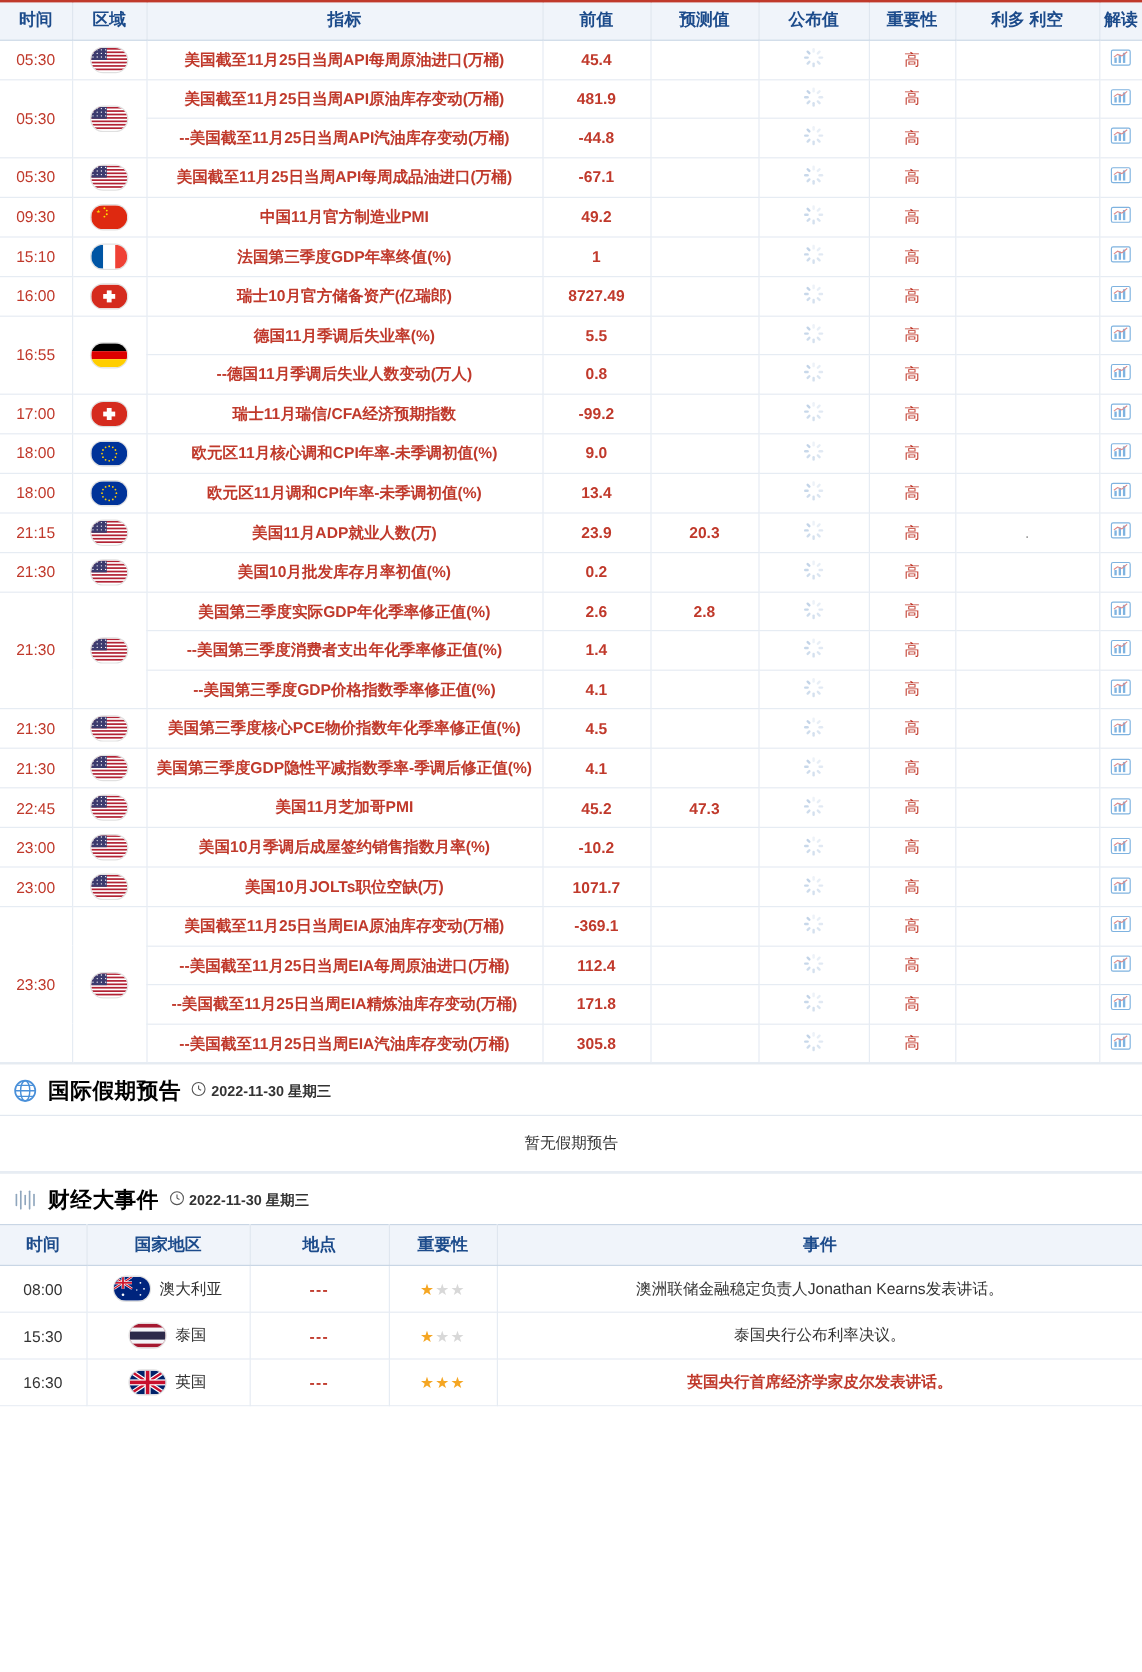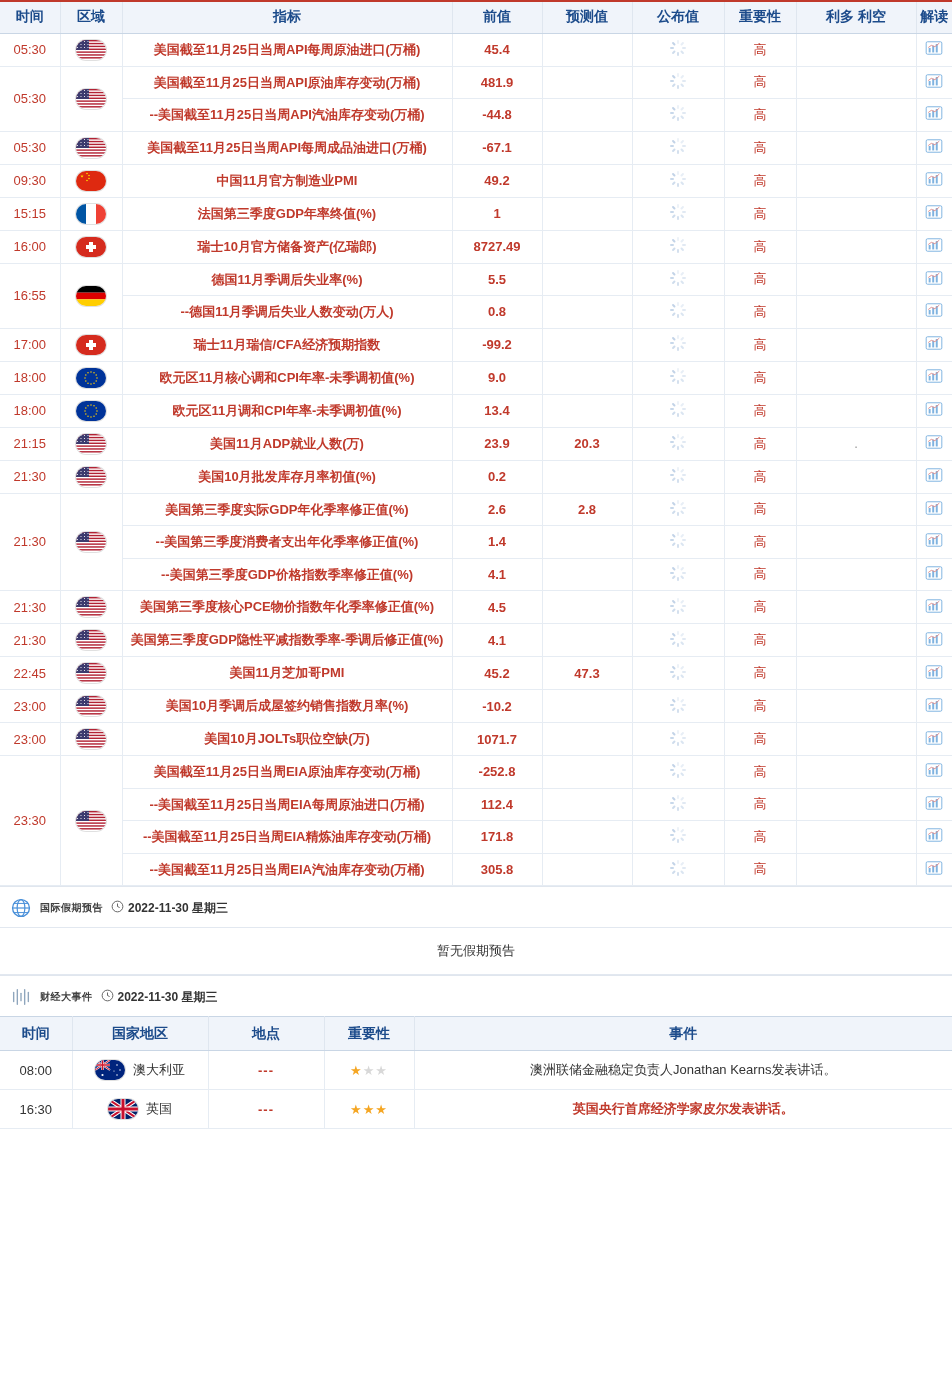--- a/index.html
+++ b/index.html
@@ -95,23 +95,23 @@
 
   
   .sec-head {
     display: flex;
     align-items: center;
     gap: 8px;
     padding: 10px 8px 8px 10px;
     border-top: 1px solid #e0e6ee;
   }
   .sec-head .title {
-    font-size: 10px;
+    font-size: 18px;
     font-weight: bold;
-    color: #404040;
+    color: #000000;
     letter-spacing: .5px;
   }
   .sec-head .date {
     font-size: 12px;
     color: #333;
     font-weight: bold;
     display: flex; align-items: center; gap: 4px;
   }
   .sec-icon { width: 22px; height: 22px; display: inline-block; }
 
@@ -348,21 +348,21 @@
         <td><span class="chart-ico">
     <svg viewBox="0 0 20 18" width="18" height="16">
       <rect x="1.2" y="2" width="17.6" height="14" rx="1.5" fill="none" stroke="#7fb3e0" stroke-width="1.1"></rect>
       <rect x="4" y="9" width="2.2" height="5" fill="#7fb3e0"></rect>
       <rect x="8" y="6.5" width="2.2" height="7.5" fill="#7fb3e0"></rect>
       <rect x="12" y="4.5" width="2.2" height="9.5" fill="#7fb3e0"></rect>
       <polyline points="3.5,8.5 7,6 11,7.5 16,3.5" fill="none" stroke="#d88" stroke-width="1"></polyline>
     </svg></span></td>
       </tr>
       <tr>
-        <td class="time-cell">15:15</td>
+        <td class="time-cell">15:10</td>
         <td><span class="flag"><svg viewBox="0 0 60 40">
               <rect width="20" height="40" fill="#0055a4"></rect>
               <rect x="20" width="20" height="40" fill="#fff"></rect>
               <rect x="40" width="20" height="40" fill="#ef4135"></rect>
             </svg></span></td>
         <td class="ind-cell">法国第三季度GDP年率终值(%)</td>
         <td class="val-cell">1</td>
         <td class="val-cell"></td>
         <td><span class="spinner"><i style="transform:rotate(0deg);opacity:0.25"></i><i style="transform:rotate(45deg);opacity:0.33999999999999997"></i><i style="transform:rotate(90deg);opacity:0.43"></i><i style="transform:rotate(135deg);opacity:0.52"></i><i style="transform:rotate(180deg);opacity:0.61"></i><i style="transform:rotate(225deg);opacity:0.7"></i><i style="transform:rotate(270deg);opacity:0.79"></i><i style="transform:rotate(315deg);opacity:0.88"></i></span></td>
         <td class="imp-cell">高</td>
@@ -893,21 +893,21 @@
               <circle cx="3" cy="9" r="1.1" fill="#fff"></circle>
               <circle cx="10" cy="9" r="1.1" fill="#fff"></circle>
               <circle cx="17" cy="9" r="1.1" fill="#fff"></circle>
               <circle cx="24" cy="9" r="1.1" fill="#fff"></circle>
               <circle cx="3" cy="15" r="1.1" fill="#fff"></circle>
               <circle cx="10" cy="15" r="1.1" fill="#fff"></circle>
               <circle cx="17" cy="15" r="1.1" fill="#fff"></circle>
               <circle cx="24" cy="15" r="1.1" fill="#fff"></circle>
             </svg></span></td>
         <td class="ind-cell">美国截至11月25日当周EIA原油库存变动(万桶)</td>
-        <td class="val-cell">-252.8</td>
+        <td class="val-cell">-369.1</td>
         <td class="val-cell"></td>
         <td><span class="spinner"><i style="transform:rotate(0deg);opacity:0.25"></i><i style="transform:rotate(45deg);opacity:0.33999999999999997"></i><i style="transform:rotate(90deg);opacity:0.43"></i><i style="transform:rotate(135deg);opacity:0.52"></i><i style="transform:rotate(180deg);opacity:0.61"></i><i style="transform:rotate(225deg);opacity:0.7"></i><i style="transform:rotate(270deg);opacity:0.79"></i><i style="transform:rotate(315deg);opacity:0.88"></i></span></td>
         <td class="imp-cell">高</td>
         <td></td>
         <td><span class="chart-ico">
     <svg viewBox="0 0 20 18" width="18" height="16">
       <rect x="1.2" y="2" width="17.6" height="14" rx="1.5" fill="none" stroke="#7fb3e0" stroke-width="1.1"></rect>
       <rect x="4" y="9" width="2.2" height="5" fill="#7fb3e0"></rect>
       <rect x="8" y="6.5" width="2.2" height="7.5" fill="#7fb3e0"></rect>
       <rect x="12" y="4.5" width="2.2" height="9.5" fill="#7fb3e0"></rect>
@@ -1054,20 +1054,38 @@
               </svg>
             </span>
           <span class="ctry-name">澳大利亚</span>
         </span>
       </td>
       <td><span class="dash">---</span></td>
       <td><span class="stars"><span class="star-on">★</span><span class="star-off">★</span><span class="star-off">★</span></span></td>
       <td class="evt-text">澳洲联储金融稳定负责人Jonathan Kearns发表讲话。</td>
     </tr>
       <tr>
+      <td>15:30</td>
+      <td>
+        <span class="ctry-cell">
+          <span class="flag">
+              <svg viewBox="0 0 60 40">
+                <rect width="60" height="40" fill="#a51931"></rect>
+                <rect y="6.6" width="60" height="26.8" fill="#f4f5f8"></rect>
+                <rect y="13.3" width="60" height="13.4" fill="#2d2a4a"></rect>
+              </svg>
+            </span>
+          <span class="ctry-name">泰国</span>
+        </span>
+      </td>
+      <td><span class="dash">---</span></td>
+      <td><span class="stars"><span class="star-on">★</span><span class="star-off">★</span><span class="star-off">★</span></span></td>
+      <td class="evt-text">泰国央行公布利率决议。</td>
+    </tr>
+      <tr>
       <td>16:30</td>
       <td>
         <span class="ctry-cell">
           <span class="flag">
               <svg viewBox="0 0 60 40">
                 <rect width="60" height="40" fill="#012169"></rect>
           <path d="M0,0 L60,40 M60,0 L0,40" stroke="#fff" stroke-width="8"></path>
           <path d="M0,0 L60,40 M60,0 L0,40" stroke="#c8102e" stroke-width="4"></path>
           <rect x="25" width="10" height="40" fill="#fff"></rect>
                 <rect y="15" width="60" height="10" fill="#fff"></rect>

